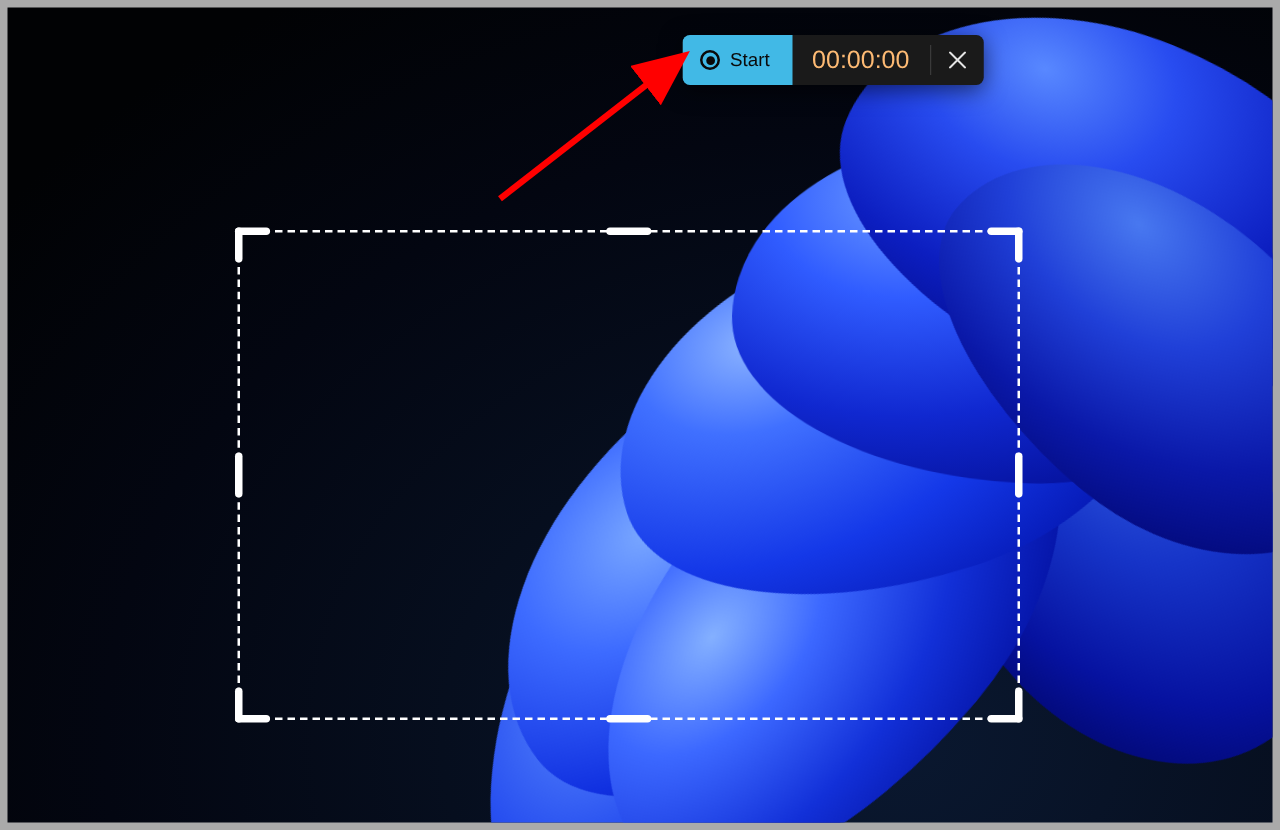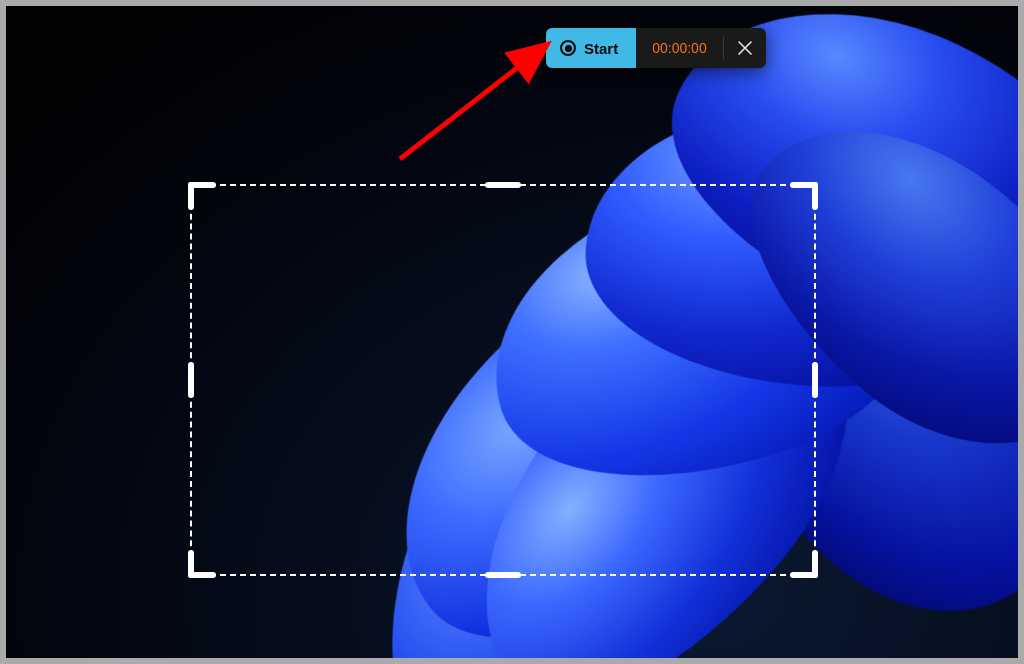--- a/index.html
+++ b/index.html
@@ -76,21 +76,21 @@
       box-shadow: 0 4px 18px rgba(0,0,0,0.55);
       overflow: hidden;
     }
     .start-btn {
       display: flex;
       align-items: center;
       gap: 8px;
       background: #41b9e6;
       color: #0a0a0a;
       font-size: 15px;
-      font-weight: 700;
+      font-weight: 400;
       padding: 0 18px 0 14px;
       height: 100%;
       border: none;
       cursor: pointer;
     }
     .record-icon {
       width: 16px;
       height: 16px;
       border: 2px solid #0a0a0a;
       border-radius: 50%;
@@ -99,22 +99,22 @@
       justify-content: center;
     }
     .record-icon::after {
       content: "";
       width: 7px;
       height: 7px;
       background: #0a0a0a;
       border-radius: 50%;
     }
     .timer {
-      color: #f97316;
-      font-size: 14px;
+      color: #fdba74;
+      font-size: 20px;
       font-variant-numeric: tabular-nums;
       padding: 0 16px;
       height: 100%;
       display: flex;
       align-items: center;
     }
     .divider {
       width: 1px;
       height: 24px;
       background: #3a3a3a;

